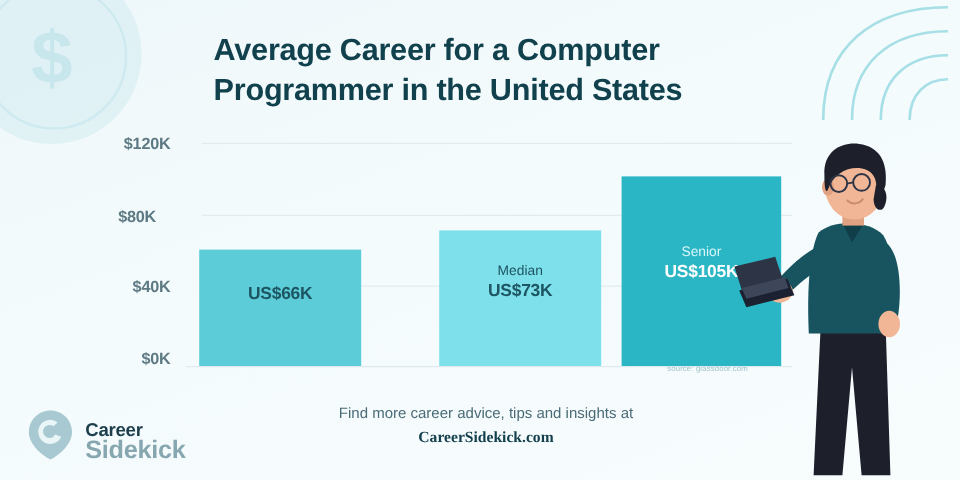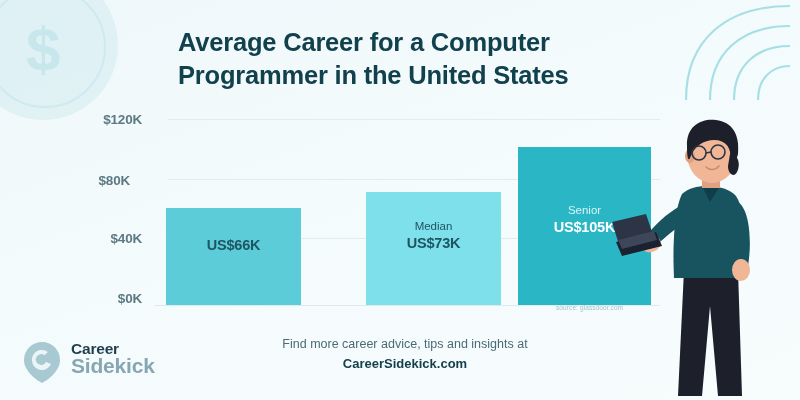--- a/index.html
+++ b/index.html
@@ -162,28 +162,29 @@
     font-size: 12.5px;
     color: #4a6b76;
     line-height: 20px;
     text-align: center;
   }
   .footer-line2 {
     font-size: 13px;
     font-weight: bold;
     color: #14404d;
     line-height: 19px;
+    font-family: Liberation Serif, serif;
   }
 
   .logo {
     position: absolute;
     left: 22px;
     top: 340px;
     display: flex;
-    align-items: flex-start;
+    align-items: flex-end;
     gap: 9px;
   }
   .logo-mark { width: 40px; height: 44px; }
   .logo-text { line-height: 17px; }
   .logo-career {
     font-size: 15.5px;
     font-weight: bold;
     color: #1d3f4d;
     letter-spacing: -0.2px;
   }

